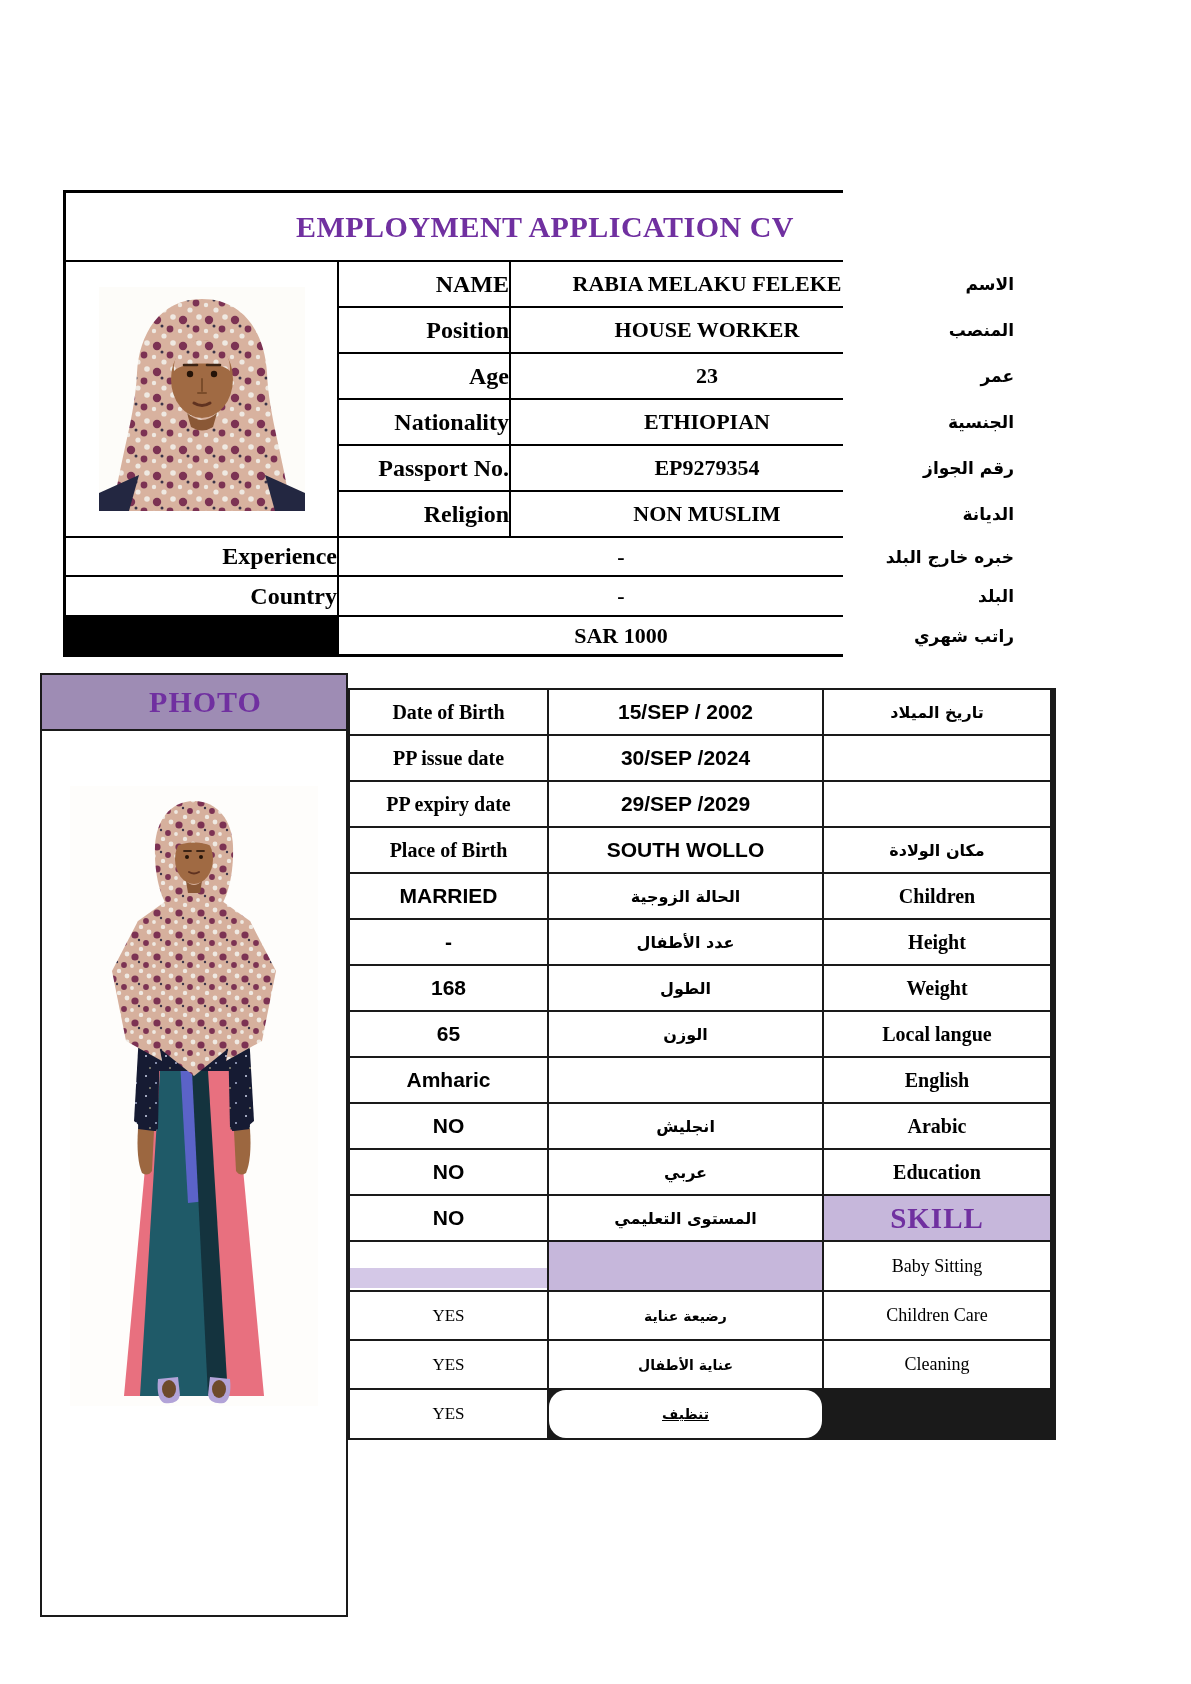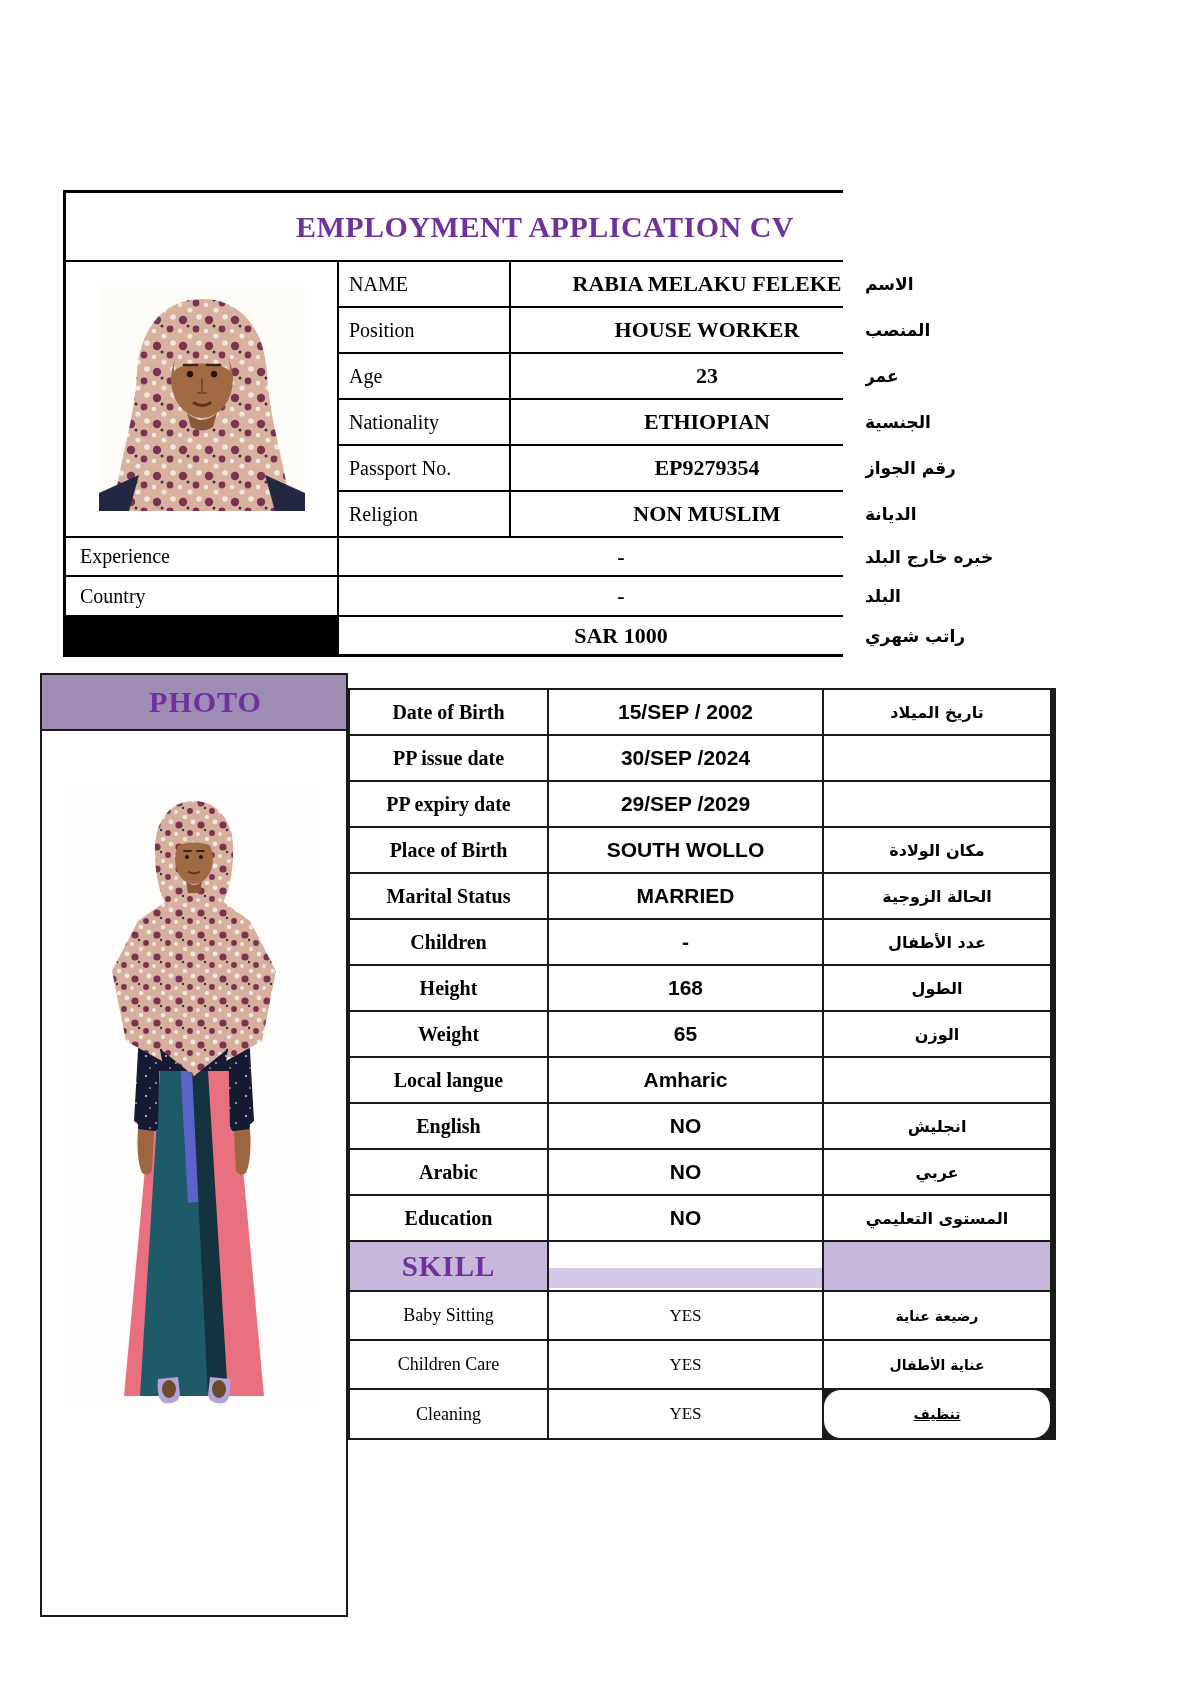--- a/index.html
+++ b/index.html
@@ -8,23 +8,23 @@
 
   
   .t1{position:absolute;left:63px;top:190px;width:780px;height:467px;box-sizing:border-box;
       display:grid;grid-template-columns:271px 170px 352px 159px;
       grid-template-rows:67px 44px 44px 44px 44px 44px 44px 37px 38px 37px;
       gap:2px;background:#000;border:3px solid #000;}
   .t1 > div{background:#fff;display:flex;align-items:center;overflow:hidden;}
   .t1-header{grid-column:1/5;background:var(--band-purple);justify-content:center;}
   .t1-title{font-size:30px;font-weight:bold;color:var(--purple-text);letter-spacing:.5px;}
   .t1-photo{grid-column:1;grid-row:2/8;justify-content:center;}
-  .cell-label{padding-left:10px;font-weight:normal;font-size:20px;}
+  .cell-label{padding-left:10px;font-weight:bold;font-size:24px;justify-content:flex-end;}
   .cell-value{justify-content:center;font-weight:bold;font-size:22px;text-align:center;padding-left:40px;}
-  .cell-ar{justify-content:flex-end;padding-right:10px;
+  .cell-ar{justify-content:flex-start;padding-right:10px;
            font-family:"DejaVu Sans",sans-serif;font-weight:bold;font-size:17px;}
   .t1 .wide-label{grid-column:1;padding-left:14px;}
   .t1 .wide-value{grid-column:2/4;justify-content:center;}
 
   
   .t2-photo{position:absolute;left:40px;top:673px;width:308px;height:944px;
             box-sizing:border-box;border:2px solid #1a1a1a;background:#fff;}
   .t2-photo-header{height:54px;background:var(--band-purple);border-bottom:2px solid #1a1a1a;
             display:flex;align-items:center;justify-content:center;padding-left:23px;}
   .t2-photo-title{font-size:30px;font-weight:bold;color:var(--purple-text);letter-spacing:1px;}
@@ -275,23 +275,20 @@
     <div class="lbl">
         <span>Place of Birth</span>
       </div>
     <div class="val">
         <span>SOUTH WOLLO</span>
       </div>
     <div class="ar" dir="rtl">
         <span>مكان الولادة</span>
       </div>
 
-    <div class="lbl">
-        <span>Marital Status</span>
-      </div>
     <div class="val">
         <span>MARRIED</span>
       </div>
     <div class="ar" dir="rtl">
         <span>الحالة الزوجية</span>
       </div>
 
     <div class="lbl">
         <span>Children</span>
       </div>

